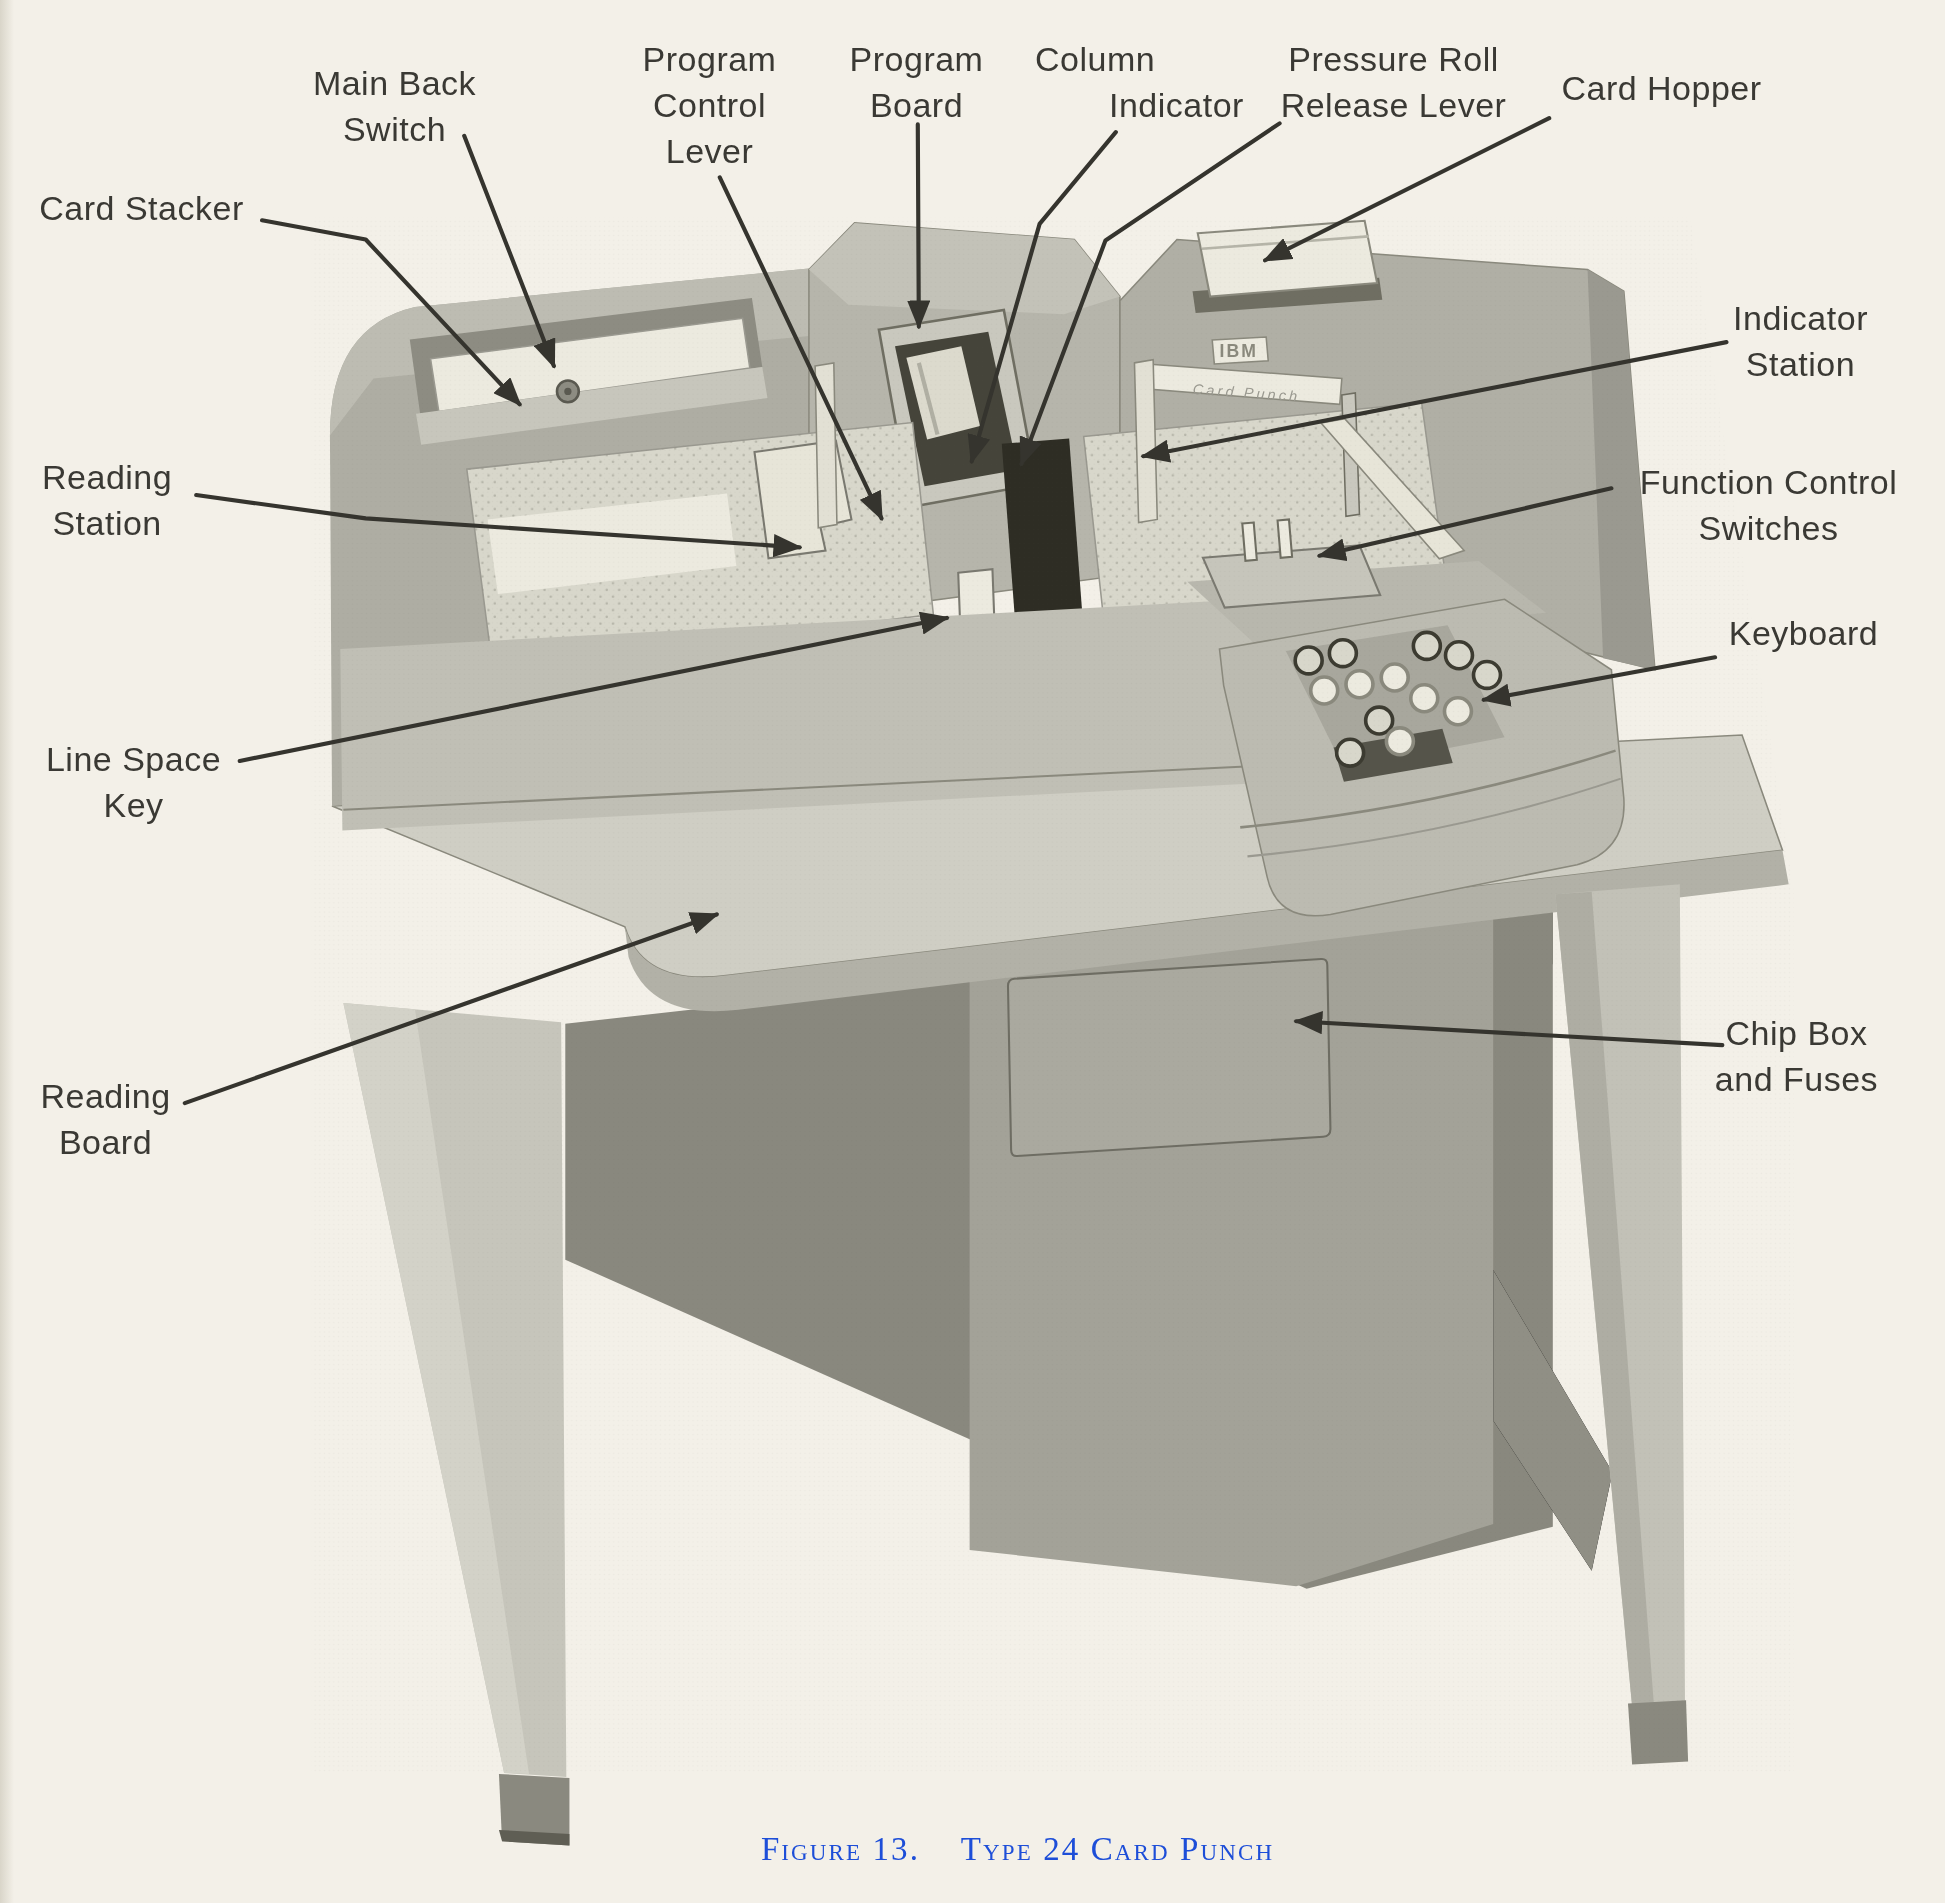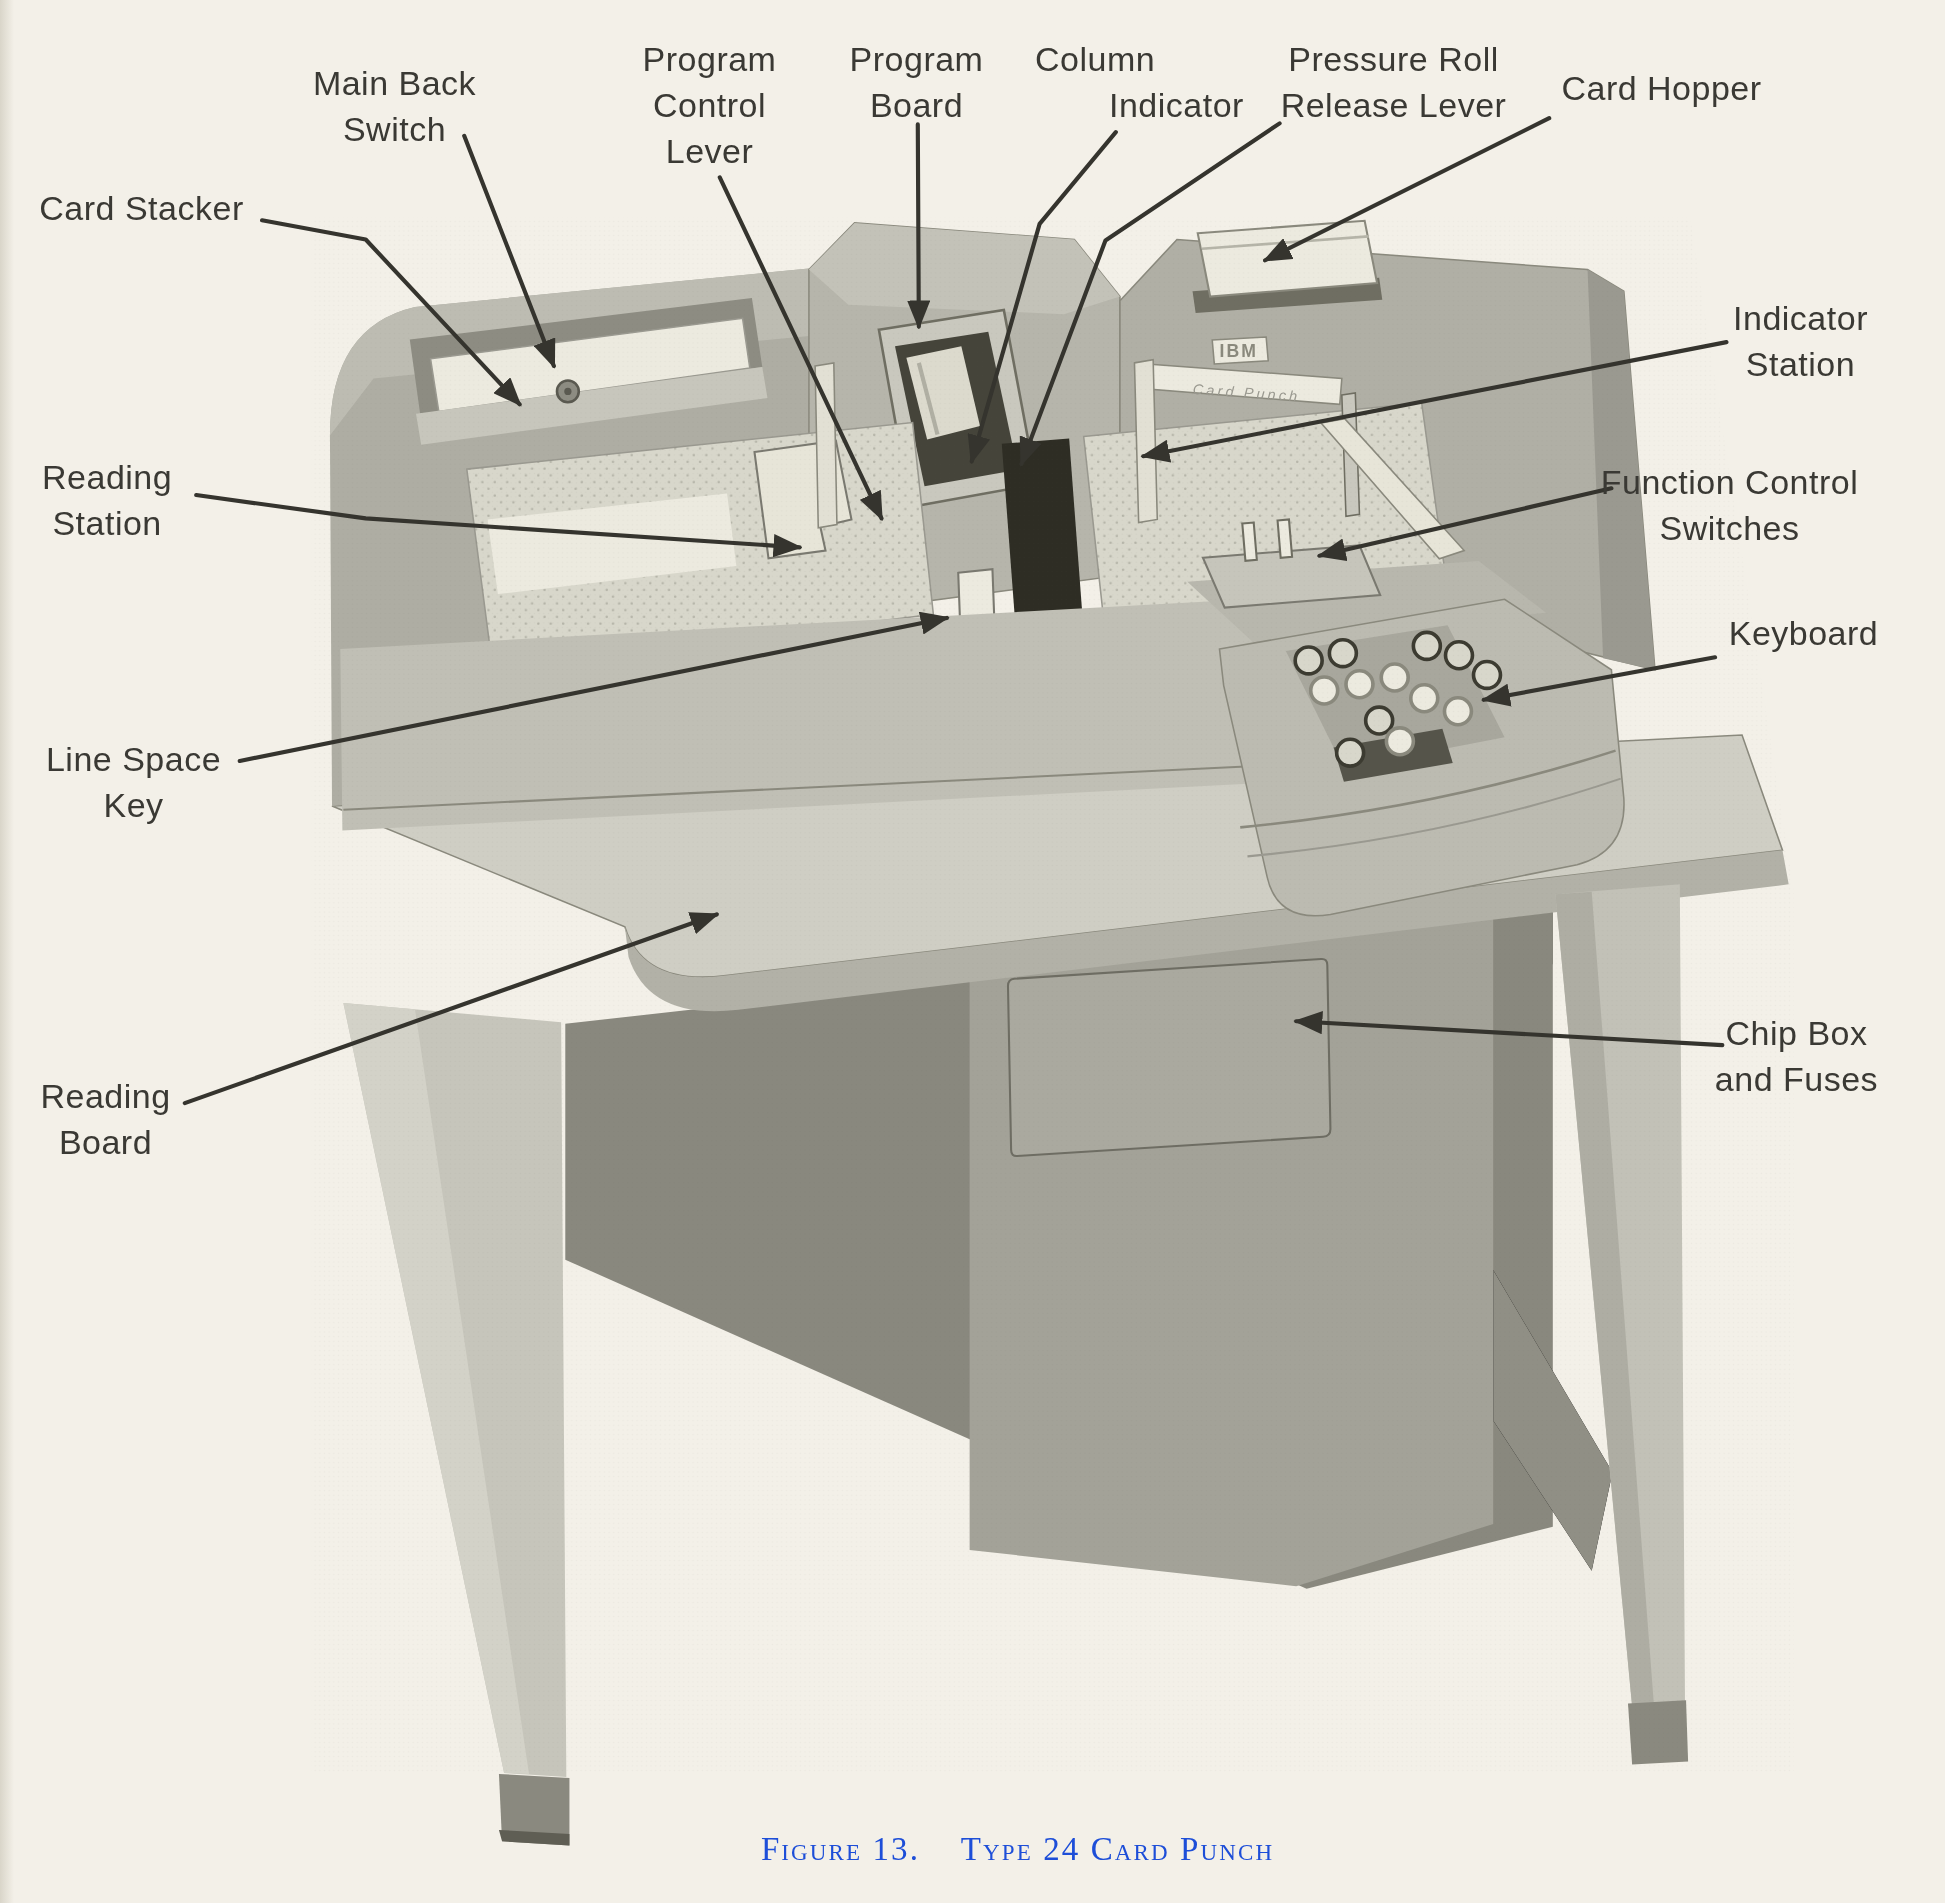--- a/index.html
+++ b/index.html
@@ -30,21 +30,21 @@
   
   .co-main-line-switch   {left:291px;  top:60px;  width:207px;}
   .co-card-stacker       {left:12px;   top:185px;  width:259px;}
   .co-program-control-lever{left:606px;top:36px;  width:207px;}
   .co-program-unit       {left:813px; top:36px;   width:207px;}
   .co-column-indicator   {left:1035px; top:36px;   width:270px; text-align:left;}
   .co-column-indicator span:nth-child(2){padding-left:74px;}
   .co-pressure-roll-release-lever{left:1264px;top:36px;width:259px;}
   .co-card-hopper        {left:1532px; top:65px;  width:259px;}
   .co-punching-station   {left:1697px; top:295px;  width:207px;}
-  .co-function-control-switches{left:1574px;top:459px;width:311px;}
+  .co-function-control-switches{left:1613px;top:459px;width:311px;}
   .co-keyboard           {left:1700px; top:610px; width:207px;}
   .co-chip-box-and-fuses {left:1693px; top:1010px; width:207px;}
   .co-back-space-key     {left:30px;   top:736px; width:207px;}
   .co-reading-station    {left:16.6px;   top:454px;  width:181px;}
   .co-reading-board      {left:15px;   top:1073px; width:181px;}
   #caption{
     position:absolute;left:603px;top:1831px;width:829px;
     text-align:center;
     font-family:"Liberation Serif", serif;
     font-variant:small-caps;

